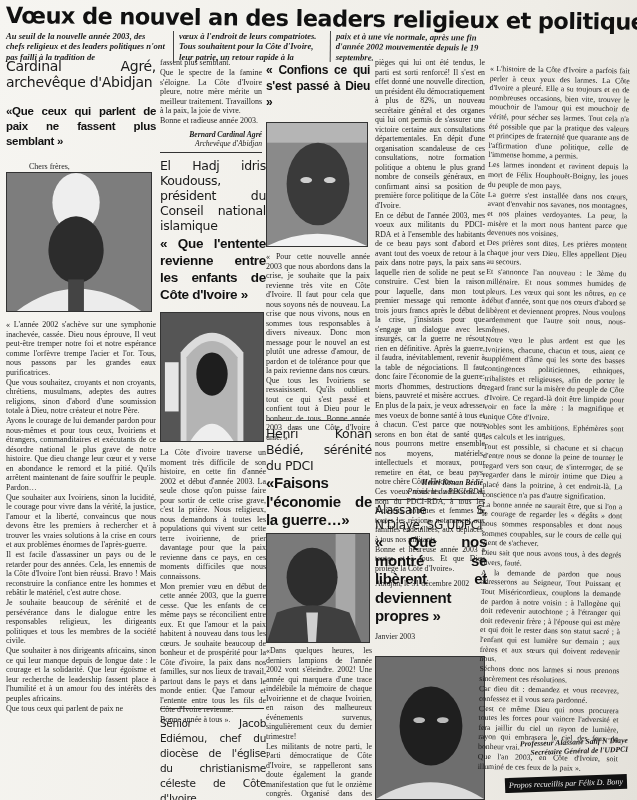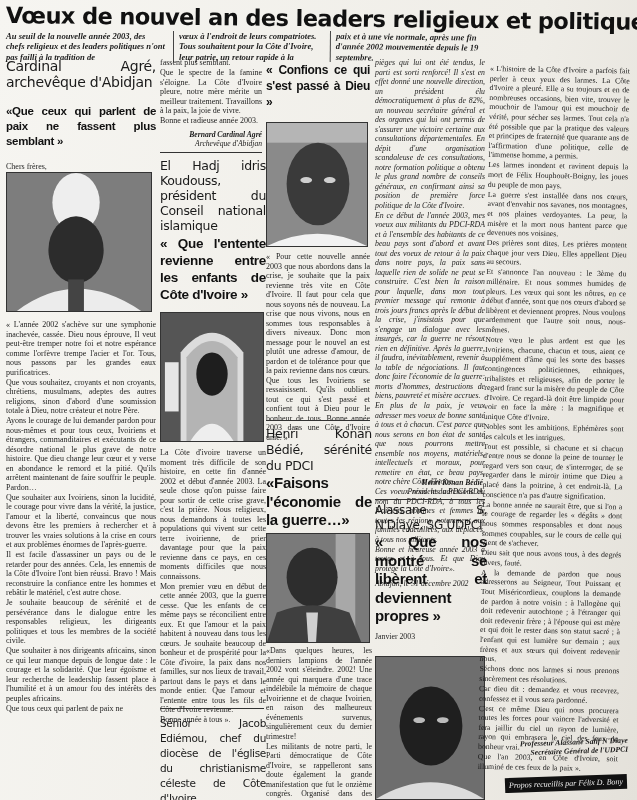--- a/index.html
+++ b/index.html
@@ -31,21 +31,21 @@
 
   <h1 class="headline">Vœux de nouvel an des leaders religieux et politiques</h1>
 
   <div class="deck c1">Au seuil de la nouvelle année 2003, des chefs religieux et des leaders politiques n'ont pas failli à la tradition de</div>
   <div class="deck c2">vœux à l'endroit de leurs compatriotes. Tous souhaitent pour la Côte d'Ivoire, leur patrie, un retour rapide à la</div>
   <div class="deck c3">paix et à une vie normale, après une fin d'année 2002 mouvementée depuis le 19 septembre.</div>
 
   <div class="col" style="left:6px; top:58px; width:150px;">
     <div class="kicker" style="font-size:14px; line-height:16px;">Cardinal Agré, archevêque d'Abidjan</div>
     <div class="quote" style="font-size:11.5px; line-height:15px; margin-top:14px;">«Que ceux qui parlent de paix ne fassent plus semblant »</div>
-    <div style="margin-top:13px;">
+    <div style="margin-top:13px;margin-left:23px;">
       <div>Chers frères,</div>
       <div>Chères sœurs,</div>
     </div>
   </div>
 
   <div class="photo" style="left:6px; top:172px; width:146px; height:140px;">
     <svg viewBox="0 0 146 140" preserveAspectRatio="none">
       <rect width="146" height="140" fill="#6a6a6a"></rect>
       <rect width="146" height="140" fill="#8f8f8f" opacity="0.5"></rect>
       <ellipse cx="70" cy="30" rx="24" ry="30" fill="#eeeeee"></ellipse>
@@ -133,21 +133,21 @@
       <ellipse cx="46" cy="44" rx="26" ry="30" fill="#2d2d2d"></ellipse>
       <path d="M0 110 L10 80 Q46 65 84 80 L96 110 Z" fill="#3f3f3f"></path>
       <path d="M40 80 L52 80 L50 110 L42 110 Z" fill="#d0d0d0"></path>
     </svg>
   </div>
   <div class="col small" style="left:266px; top:646px; width:106px;">
     <p>«Dans quelques heures, les derniers lampions de l'année 2002 vont s'éteindre. 2002! Une année qui marquera d'une trace indélébile la mémoire de chaque Ivoirienne et de chaque Ivoirien, en raison des malheureux événements survenus, singulièrement ceux du dernier trimestre!</p>
     <p>Les militants de notre parti, le Parti démocratique de Côte d'Ivoire, se rappelleront sans doute également la grande manifestation que fut le onzième congrès. Organisé dans des conditions difficiles, le onzième congrès a montré la maturité de notre formation politique. Malgré les</p>
   </div>
 
-  <div class="col small" style="left:375px; top:58px; width:110px;font-style:italic;">
+  <div class="col small" style="left:375px; top:58px; width:110px;">
     <p>pièges qui lui ont été tendus, le parti est sorti renforcé! Il s'est en effet donné une nouvelle direction, un président élu démocratiquement à plus de 82%, un nouveau secrétaire général et des organes qui lui ont permis de s'assurer une victoire certaine aux consultations départementales. En dépit d'une organisation scandaleuse de ces consultations, notre formation politique a obtenu le plus grand nombre de conseils généraux, en confirmant ainsi sa position de première force politique de la Côte d'Ivoire.</p>
     <p>En ce début de l'année 2003, mes voeux aux militants du PDCI-RDA et à l'ensemble des habitants de ce beau pays sont d'abord et avant tout des voeux de retour à la paix dans notre pays, la paix sans laquelle rien de solide ne peut se construire. C'est bien la raison pour laquelle, dans mon tout premier message qui remonte à trois jours francs après le début de la crise, j'insistais pour que s'engage un dialogue avec les insurgés, car la guerre ne résout rien en définitive. Après la guerre, il faudra, inévitablement, revenir à la table de négociations. Il faut donc faire l'économie de la guerre: morts d'hommes, destructions de biens, pauvreté et misère accrues.</p>
     <p>En plus de la paix, je veux adresser mes voeux de bonne santé à tous et à chacun. C'est parce que nous serons en bon état de santé que nous pourrons mettre ensemble nos moyens, matériels, intellectuels et moraux, pour remetire en état, ce beau pays, notre chère Côte d'Ivoire.</p>
     <p>Ces voeux nous les adressons au nom du PDCI-RDA, à tous les Ivoiriens, hommes et femmes de toutes les régions, notamment aux familles endeuillées, aux déplacés, à tous nos militants.</p>
     <p>Bonne et heureuse année 2003 à toutes et à tous. Et que Dieu protège la Côte d'Ivoire».</p>
     <p style="margin-top:6px;">Abidjan, le 31 décembre 2002</p>
   </div>
   <div class="sig" style="position:absolute; left:375px; top:478px; width:108px;">
     <div><b>Henri Konan Bédié</b></div>
     <div>Président du PDCI-RDA</div>

